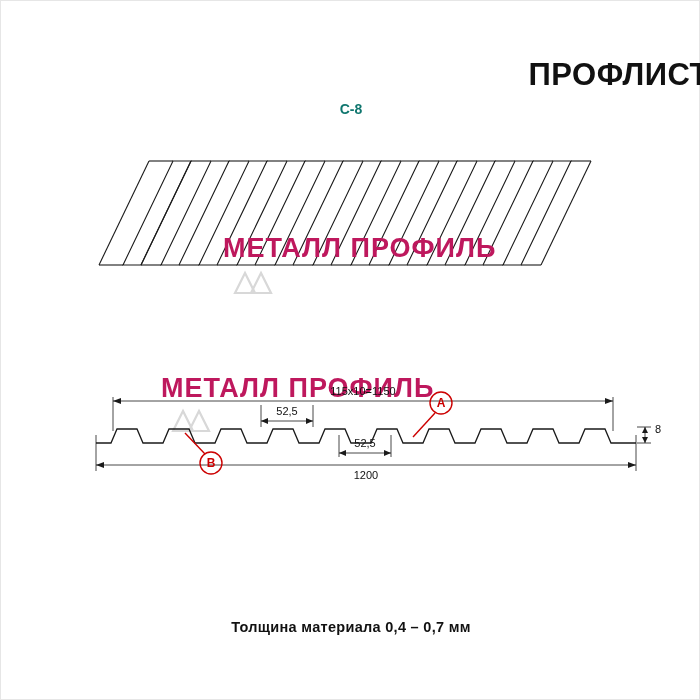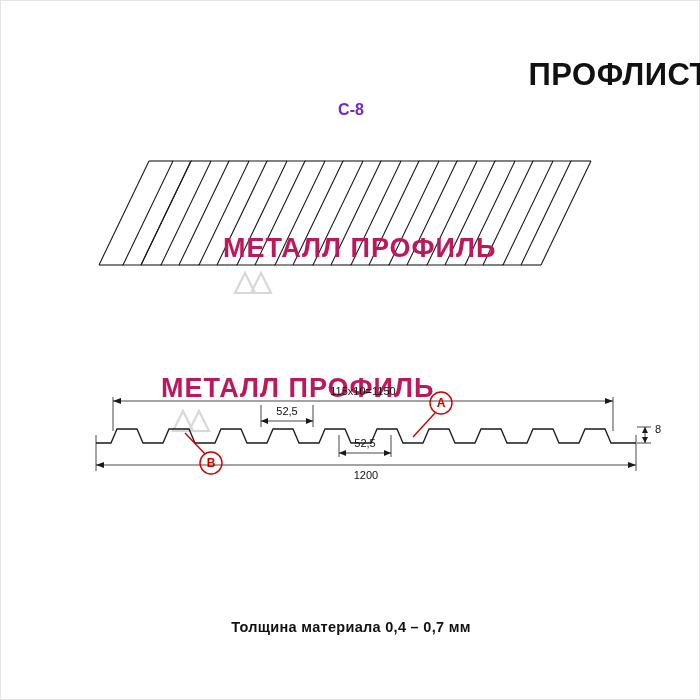--- a/index.html
+++ b/index.html
@@ -32,23 +32,23 @@
     letter-spacing: 0.5px;
     color: #111111;
     margin-left: 8px;
   }
   .subtitle {
     position: absolute;
     top: 100px;
     left: 0;
     width: 700px;
     text-align: center;
-    font-size: 16px;
-    font-weight: bold;
-    color: #6d28d9;
+    font-size: 14px;
+    font-weight: bold;
+    color: #0f766e;
   }
   .iso-wrap {
     position: absolute;
     top: 140px;
     left: 60px;
     width: 580px;
     height: 170px;
   }
   .draw-wrap {
     position: absolute;

